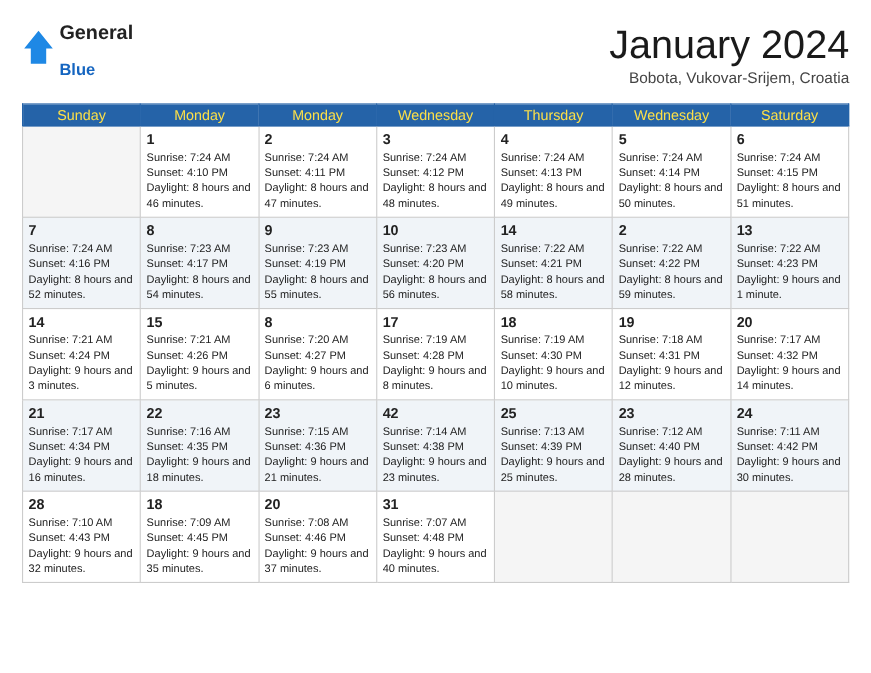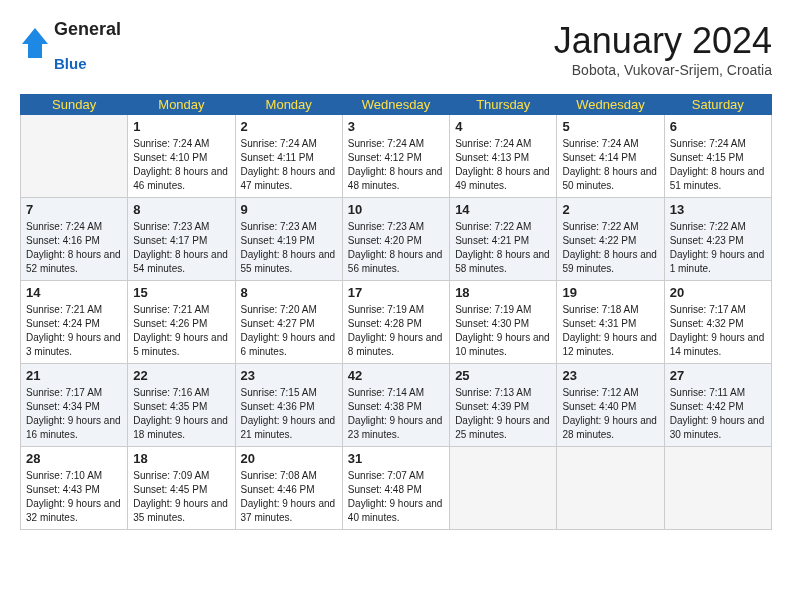--- a/index.html
+++ b/index.html
@@ -217,21 +217,21 @@
         </td>
         <td>
           <span class="day-num">25</span>
           <div class="day-detail">Sunrise: 7:13 AM<br>Sunset: 4:39 PM<br>Daylight: 9 hours and 25 minutes.</div>
         </td>
         <td>
           <span class="day-num">23</span>
           <div class="day-detail">Sunrise: 7:12 AM<br>Sunset: 4:40 PM<br>Daylight: 9 hours and 28 minutes.</div>
         </td>
         <td>
-          <span class="day-num">27</span>
+          <span class="day-num">24</span>
           <div class="day-detail">Sunrise: 7:11 AM<br>Sunset: 4:42 PM<br>Daylight: 9 hours and 30 minutes.</div>
         </td>
       </tr>
       <tr>
         <td>
           <span class="day-num">28</span>
           <div class="day-detail">Sunrise: 7:10 AM<br>Sunset: 4:43 PM<br>Daylight: 9 hours and 32 minutes.</div>
         </td>
         <td>
           <span class="day-num">18</span>

